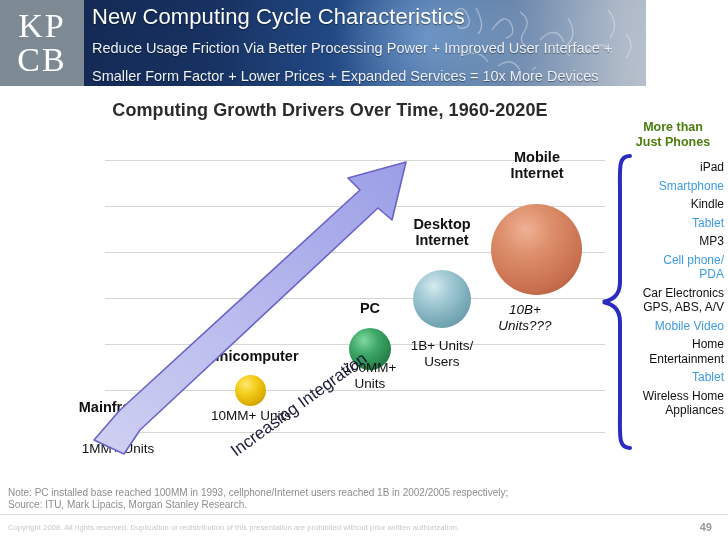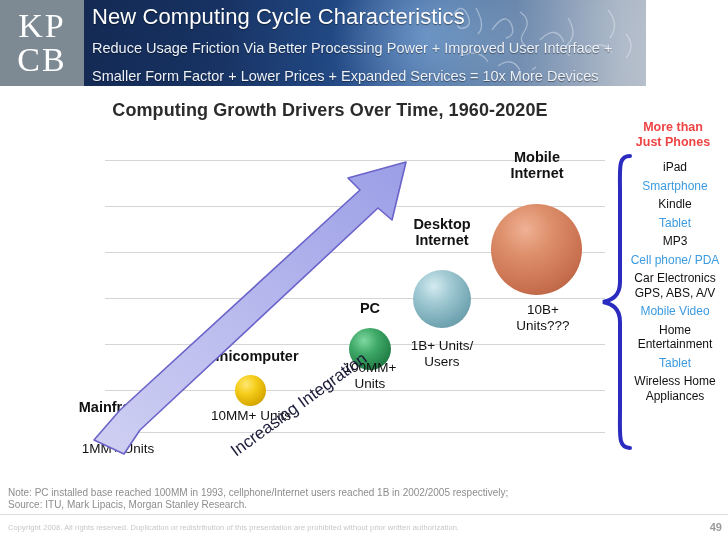--- a/index.html
+++ b/index.html
@@ -71,39 +71,39 @@
     position:absolute;left:143px;top:295px;
     font-size:17px;color:#1b1b3a;white-space:nowrap;
     transform:rotate(-36deg);transform-origin:left center;
   }
 
   
   #side{
     position:absolute;left:622px;top:120px;width:102px;text-align:center;
   }
   #side .head{
-    font-size:12.5px;font-weight:bold;color:#ef4444;line-height:15px;
-  }
-  #side ul{list-style:none;margin:10px 0 0 4px;padding:0;}
+    font-size:12.5px;font-weight:bold;color:#4d7c0f;line-height:15px;
+  }
+  #side ul{list-style:none;margin:10px 0 0 18px;padding:0;text-align:right;}
   #side li{font-size:12px;line-height:14.5px;margin-bottom:4px;color:#111;}
   #side li.blue{color:#3d9be0;}
   #brace{position:absolute;left:600px;top:152px;width:34px;height:300px;}
 
   
   #note{
     position:absolute;left:8px;top:487px;width:640px;
     font-size:10px;line-height:11.5px;color:#8d8d8d;
   }
   #rule{position:absolute;left:0;top:514px;width:728px;height:1px;background:#dcdcdc;}
   #copyright{
     position:absolute;left:8px;top:523px;width:560px;
     font-size:7.5px;color:#c6c6c6;letter-spacing:.1px;
   }
   #pageno{
-    position:absolute;right:6px;top:521px;
+    position:absolute;right:16px;top:521px;
     font-size:11px;color:#9a9a9a;font-weight:bold;
   }
 </style>
 </head>
 <body>
 
 <div id="header">
   <div class="photo"></div>
 
   <svg class="scribble" viewBox="0 0 210 86">
@@ -167,21 +167,21 @@
   <div class="lbl bold" style="left:287px;top:56px;width:100px;">
     <span>Desktop<br>Internet</span>
   </div>
   <div class="lbl units" style="left:292px;top:178px;width:90px;">1B+ Units/ Users</div>
 
   <div class="bubble" style="left:386px;top:44px;width:91px;height:91px;
               background:radial-gradient(circle at 38% 28%, #f0b195 0%, #dd8f6b 30%, #c9704f 68%, #a9573b 100%);"></div>
   <div class="lbl bold" style="left:382px;top:-11px;width:100px;">
     <span>Mobile<br>Internet</span>
   </div>
-  <div class="lbl units" style="left:392px;top:142px;width:92px;">10B+<br>Units???</div>
+  <div class="lbl units" style="left:374px;top:142px;width:92px;font-style:italic;">10B+<br>Units???</div>
 </div>
 
 <div id="arrow">
   <svg width="330" height="310" viewBox="0 0 330 310">
     <defs>
       <linearGradient id="agrad" x1="0" y1="1" x2="1" y2="0">
         <stop offset="0%" stop-color="#cfd0f2"></stop>
         <stop offset="45%" stop-color="#babcee"></stop>
         <stop offset="100%" stop-color="#9b9ee6"></stop>
       </linearGradient>

